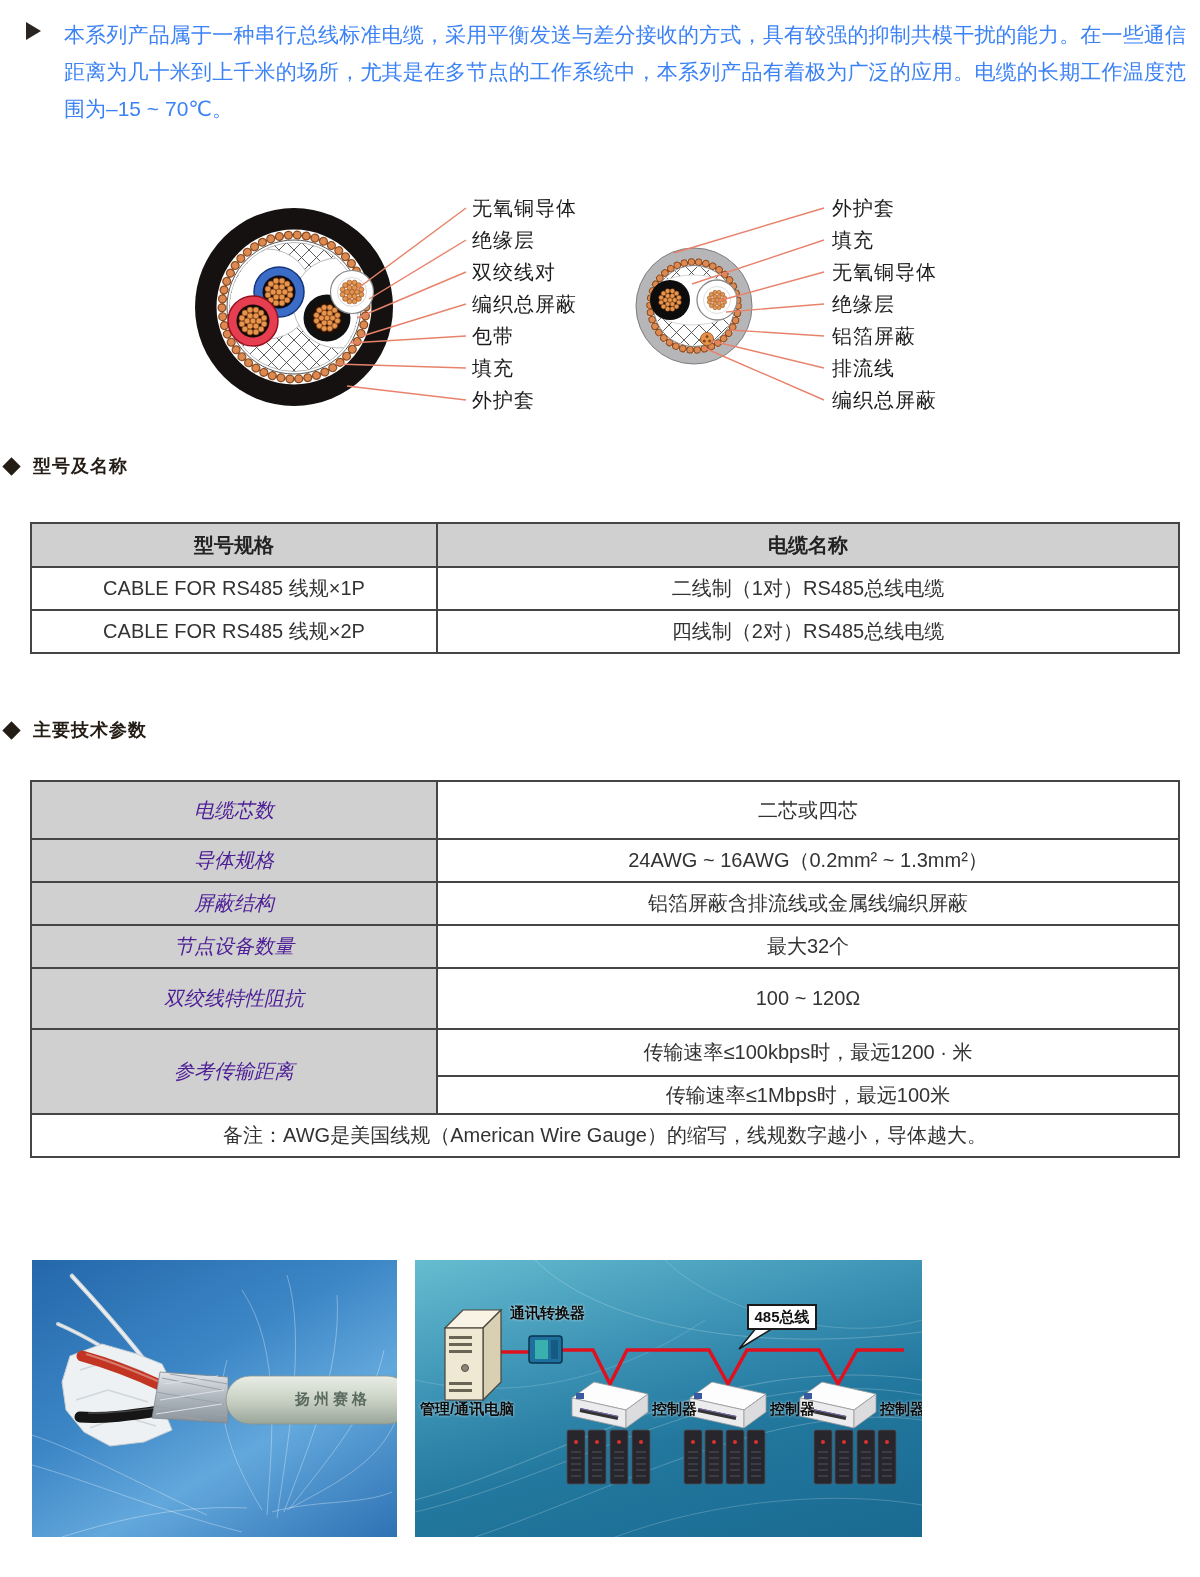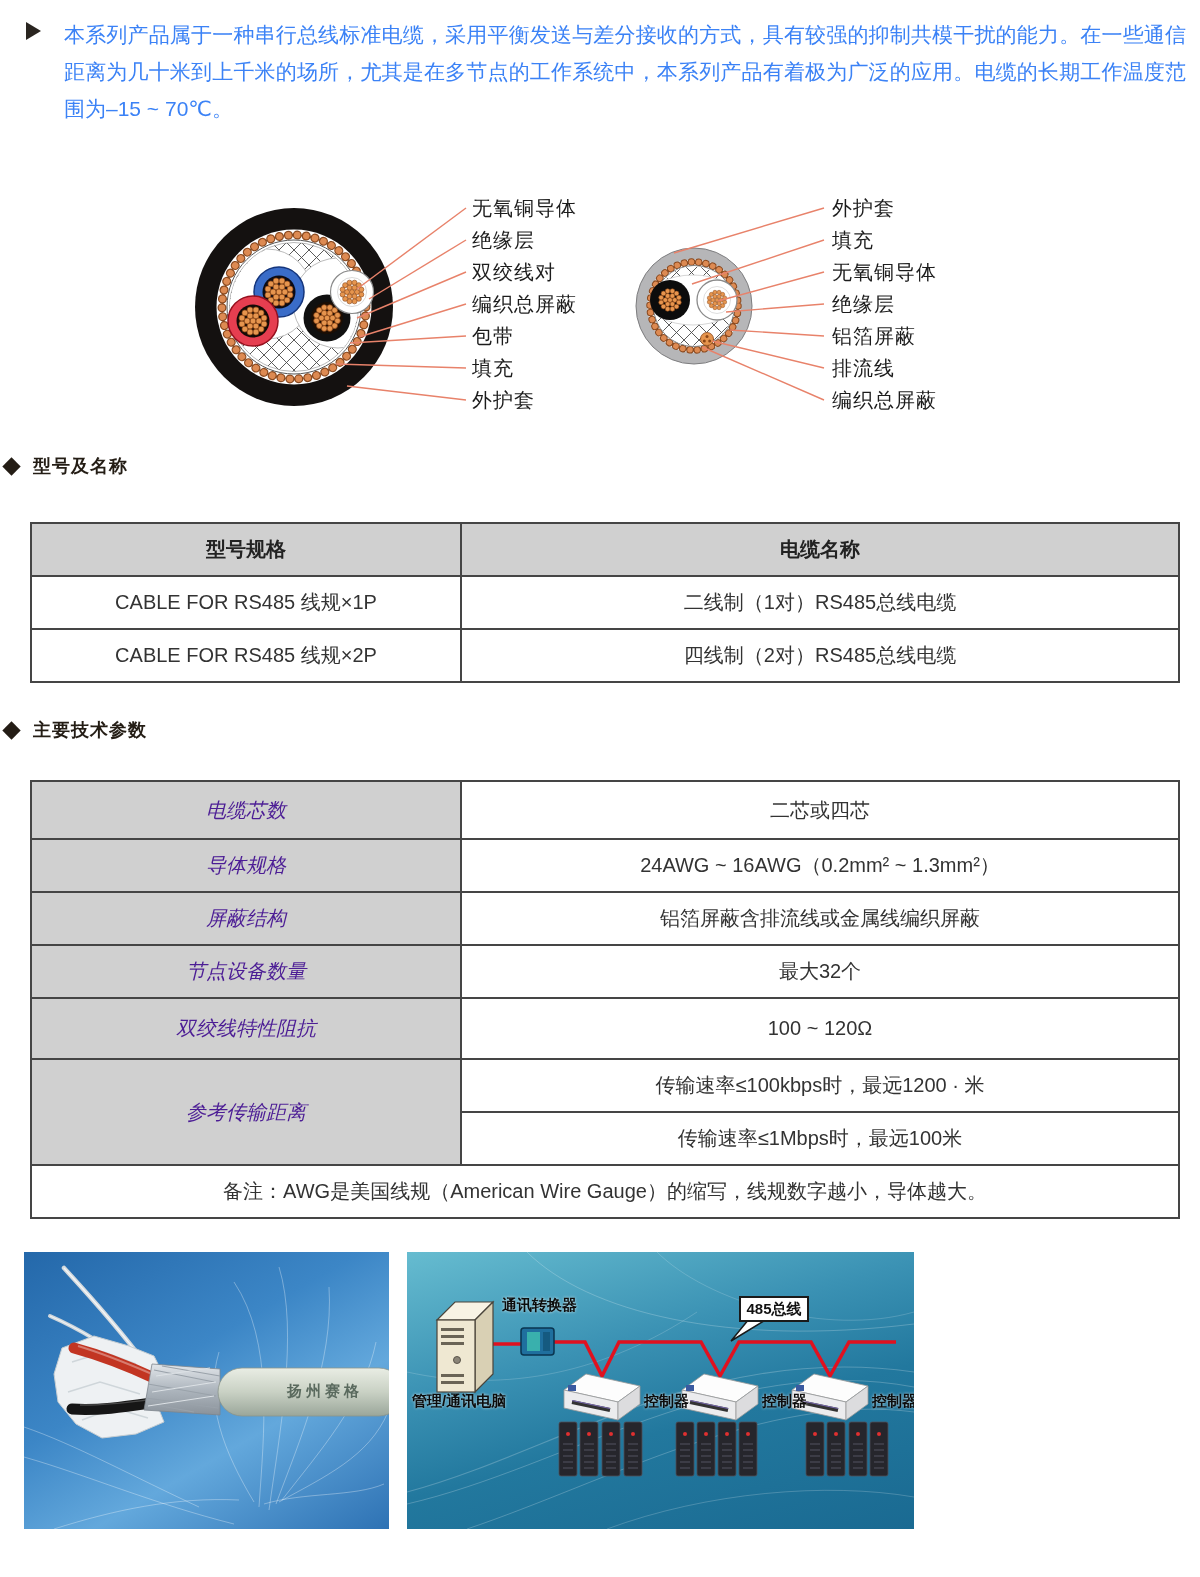--- a/index.html
+++ b/index.html
@@ -23,27 +23,27 @@
   
   .sec-header{position:absolute;left:2px;height:28px;display:flex;align-items:center;}
   .diamond{display:inline-block;width:13px;height:13px;background:#241d15;
            transform:rotate(45deg);margin:0 15px 0 3px;}
   .sec-title{font-size:18px;font-weight:bold;color:#241d15;letter-spacing:1px;}
 
   
   table.dtable{position:absolute;left:30px;width:1150px;border-collapse:collapse;
                table-layout:fixed;font-size:20px;color:#333;}
   table.dtable th,table.dtable td{border:2px solid #454545;text-align:center;
-               vertical-align:middle;padding:12px;font-weight:normal;}
+               vertical-align:middle;padding:0;font-weight:normal;}
   table.dtable th{background:#d0d0d0;font-weight:bold;color:#222;}
   td.lbl{background:#d0d0d0;font-weight:bold;color:#4c1d95;font-style:italic;}
   td.note{text-align:left;padding-left:65px;color:#333;}
 
   
-  figure{margin:4px;padding:0;}
+  figure{margin:12px;padding:0;}
   .photo{position:absolute;left:20px;top:1248px;width:365px;height:277px;overflow:hidden;
          background:linear-gradient(150deg,#2468aa 0%,#3c86c6 40%,#63a8dc 65%,#2e72b4 100%);}
   .photo-brand{position:absolute;left:242px;top:130px;width:118px;text-align:center;
                font-size:15px;font-weight:bold;color:#5a6a5e;letter-spacing:4px;}
   .topology{position:absolute;left:403px;top:1248px;width:507px;height:277px;overflow:hidden;
             background:linear-gradient(165deg,#66bcd0 0%,#3b92b4 35%,#22789e 60%,#1a6a92 100%);}
   .topo-label{position:absolute;font-size:15px;font-weight:bold;color:#0c0c0c;
               white-space:nowrap;text-shadow:0 0 3px rgba(255,255,255,.75);}
   .bus-callout{position:absolute;left:332px;top:44px;width:66px;height:22px;background:#fff;
                border:2px solid #1a1a1a;font-size:15px;font-weight:bold;color:#111;

